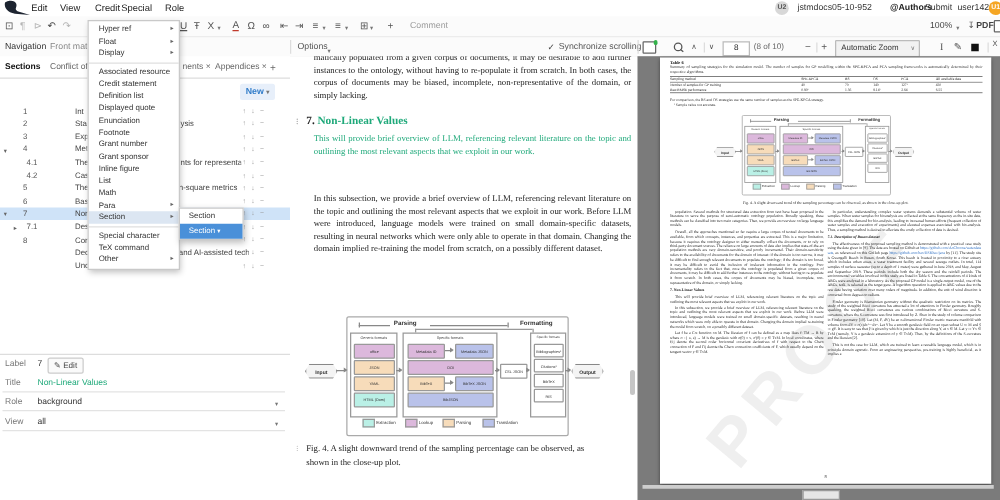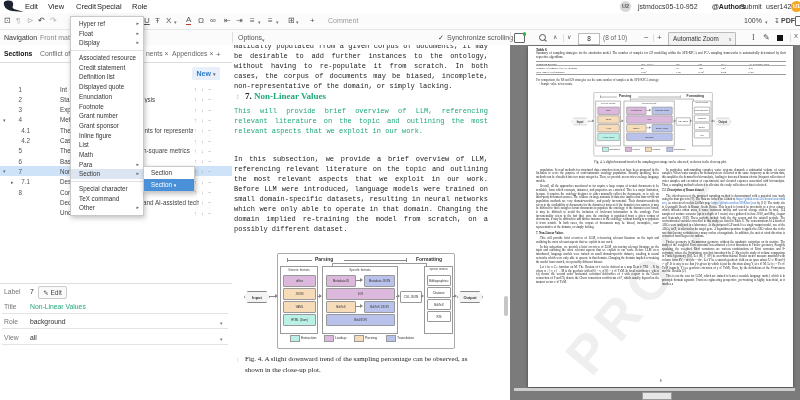--- a/index.html
+++ b/index.html
@@ -34,21 +34,21 @@
   .srow .ctl{position:absolute;top:2px;font-size:5.5px;color:#999}
   
   #props{position:absolute;left:0;top:238px;width:232px;height:117px;border-top:1px solid #ddd;background:#fff}
   .pkey{position:absolute;left:4px;font-size:6.8px;color:#777}
   .pval{position:absolute;left:30px;font-size:6.8px;color:#333}
   .pline{position:absolute;left:2px;width:226px;height:1px;background:#e3e3e3}
   #editbtn{position:absolute;left:38px;top:2px;width:27px;height:11px;border:1px solid #ccc;border-radius:2px;
            background:#fafafa;font-size:6.5px;color:#444;text-align:center;line-height:11px}
   
   #editor{position:absolute;left:232px;top:45px;width:278px;height:355px;background:#fff;overflow:hidden}
-  .ed-p{position:absolute;left:2px;width:254px;font-family:Liberation Mono, monospace;font-size:7px;
+  .ed-p{position:absolute;left:19px;width:254px;font-family:Liberation Serif, serif;font-size:7px;
         line-height:10px;text-align:justify;color:#222}
   .green{color:#1fa97a}
   #edheading{position:absolute;left:13px;top:46px;font-family:"Liberation Serif",serif;font-size:9px;font-weight:bold}
   .marker{position:absolute;left:5px;font-size:6px;color:#aaa}
   #edcap{position:absolute;left:13px;top:309px;width:230px;font-family:"Liberation Serif",serif;font-size:7px;
          line-height:10.5px;color:#222}
   #edscroll{position:absolute;left:272px;top:251px;width:4px;height:20px;background:#c6c6c6;border-radius:2px}
   
   .dgw{position:absolute;width:274px;height:100px}
   .dbox{position:absolute;left:41px;top:3px;width:176px;height:94px;border:1px solid #aaa;border-radius:2px;background:#fff}

